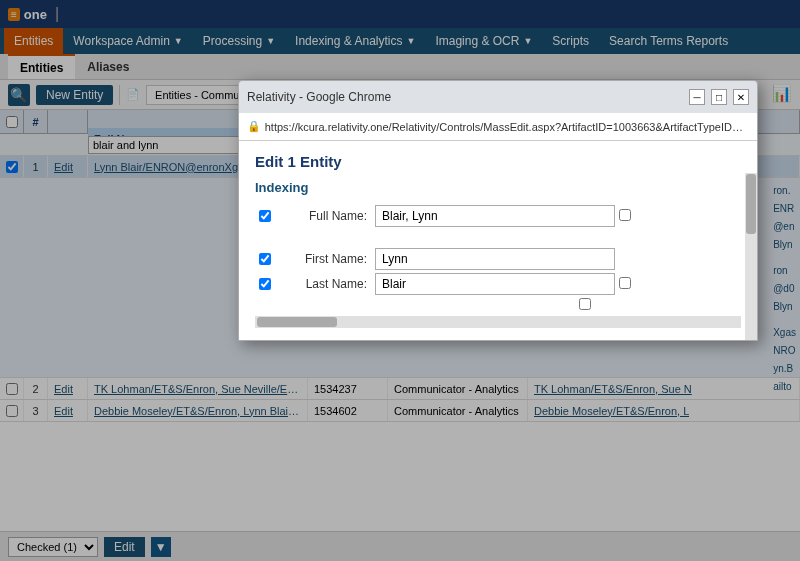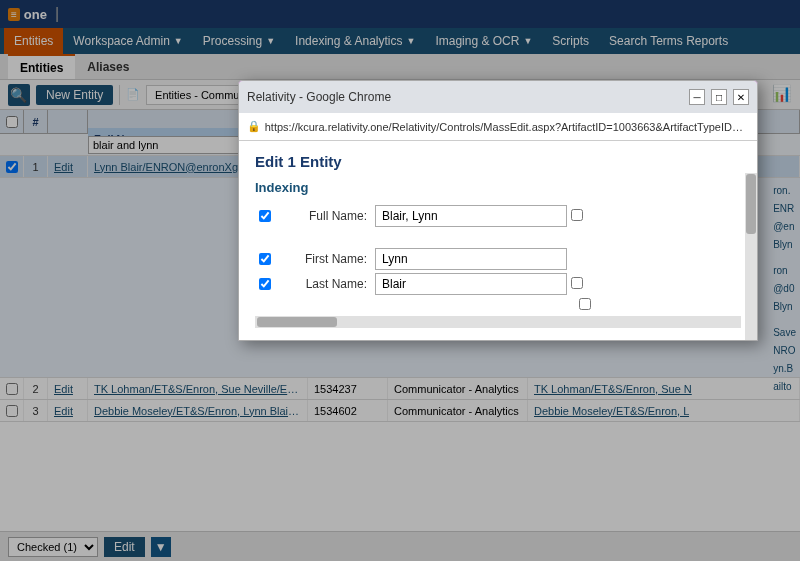--- a/index.html
+++ b/index.html
@@ -79,21 +79,21 @@
     .modal-title { font-size: 15px; font-weight: bold; color: #1a3a6b; margin-bottom: 10px; }
     .modal-toolbar { display: flex; align-items: center; gap: 6px; margin-bottom: 12px; }
     .btn-save { background: #1a5276; color: #fff; border: none; padding: 4px 12px; font-size: 12px; cursor: pointer; }
     .btn-cancel { background: #e0e0e0; color: #333; border: 1px solid #aaa; padding: 4px 10px; font-size: 12px; cursor: pointer; }
     .layout-select { border: 1px solid #aaa; padding: 3px 6px; font-size: 12px; background: #fff; }
     .edit-icon { color: #1a5276; cursor: pointer; font-size: 13px; }
     .section-title { color: #1a5276; font-size: 13px; font-weight: bold; margin-bottom: 10px; margin-top: 4px; }
     .form-row { display: flex; align-items: center; margin-bottom: 3px; }
     .form-row .checkbox { width: 20px; display: flex; align-items: center; justify-content: center; }
     .form-row .field-label { width: 100px; text-align: right; padding-right: 8px; font-size: 12px; color: #333; }
-    .form-row .field-input { width: 192px; border: 1px solid #aaa; padding: 3px 6px; font-size: 12px; }
+    .form-row .field-input { width: 240px; border: 1px solid #aaa; padding: 3px 6px; font-size: 12px; }
     .form-row .field-checkbox2 { width: 20px; margin-left: 4px; }
     .modal-scrollbar { position: absolute; right: 0; top: 32px; bottom: 0; width: 12px; background: #e0e0e0; }
     .modal-scroll-thumb { width: 10px; height: 60px; background: #aaa; margin: 1px auto; border-radius: 3px; }
 
     
     .modal-hscroll { background: #e0e0e0; height: 12px; display: flex; align-items: center; }
     .modal-hscroll-thumb { height: 10px; width: 80px; background: #aaa; margin: 1px 2px; border-radius: 3px; }
 
     input[type="checkbox"] { width: 12px; height: 12px; cursor: pointer; }
   </style>
@@ -173,21 +173,21 @@
   <div style="height:200px; background:#e8f0f8; border-bottom:1px solid #ddd; position:relative;">
 
     <div style="position:absolute; right:4px; top:4px; font-size:10px; color:#1a5276; line-height:1.8;">
       <div>ron.</div>
         <div>ENR</div>
         <div>@en</div>
         <div>Blyn</div>
       <div style="margin-top:8px;">ron</div>
         <div>@d0</div>
         <div>Blyn</div>
-      <div style="margin-top:8px;">Save</div>
+      <div style="margin-top:8px;">Xgas</div>
         <div>NRO</div>
       <div style="">yn.B</div>
         <div>ailto</div>
     </div>
   </div>
 
   <div class="table-row-data" style="background:#fff;">
     <div class="td td-check">
         <input type="checkbox" style="">
       </div>

